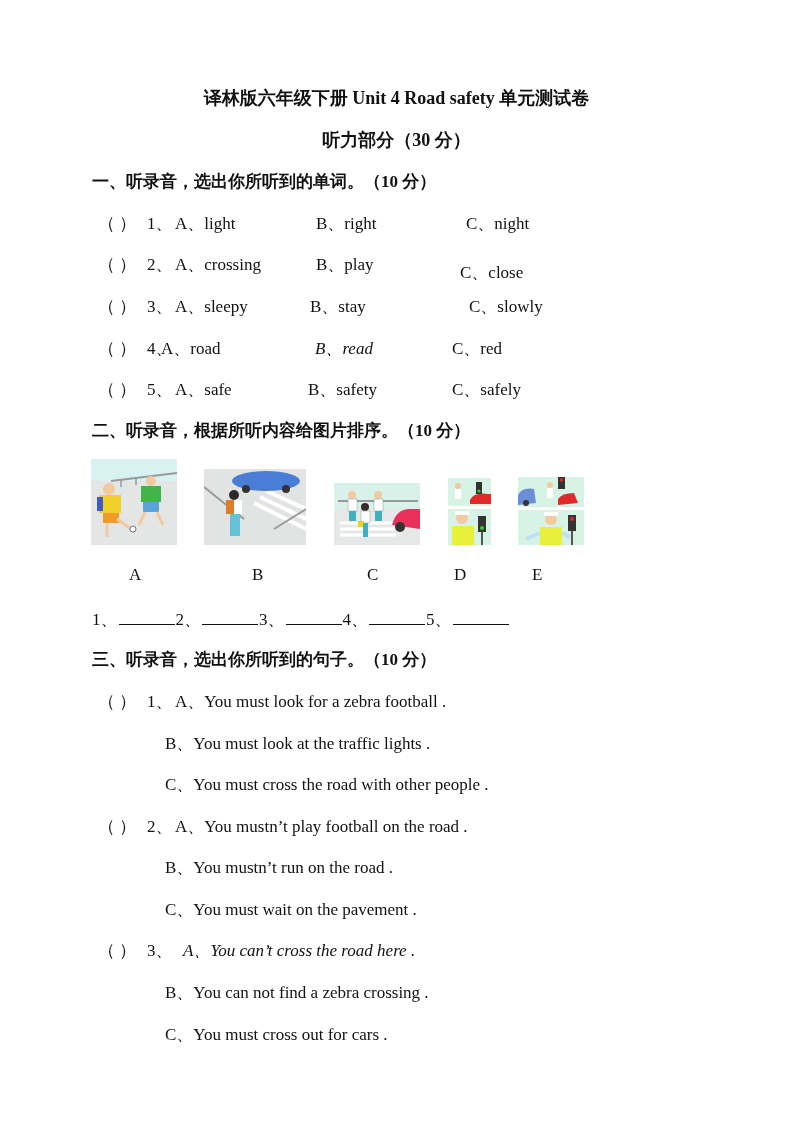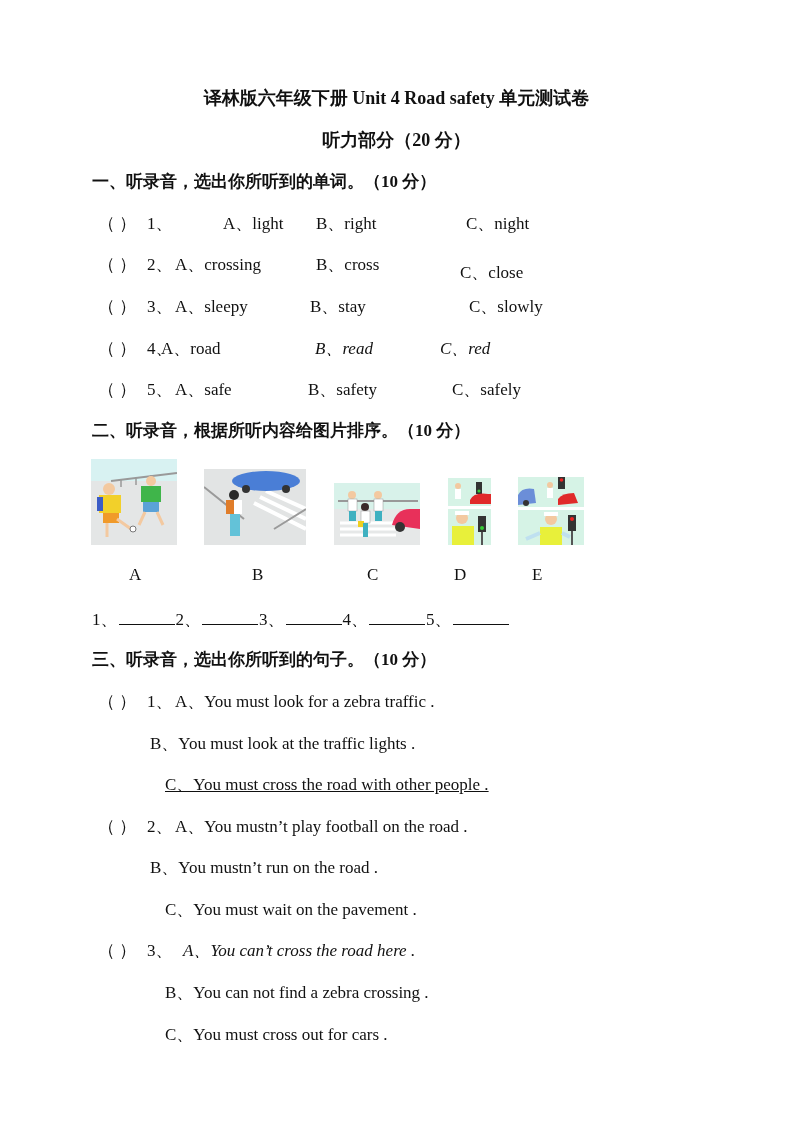--- a/index.html
+++ b/index.html
@@ -15,51 +15,51 @@
   .pic { position: absolute; overflow: hidden; }
   .pic svg { display: block; width: 100%; height: 100%; }
   .letter { position: absolute; font-size: 17px; top: 565px; }
   .blank { display: inline-block; width: 56px; border-bottom: 1.4px solid #111; height: 14px; vertical-align: baseline; margin: 0 1px; }
   .sent { position: absolute; font-size: 17px; white-space: nowrap; }
 </style>
 </head>
 <body>
 
 <div class="abs title">译林版六年级下册 Unit 4 Road safety 单元测试卷</div>
-<div class="abs subtitle">听力部分（20 分）</div>
+<div class="abs subtitle">听力部分（30 分）</div>
 
 <div class="abs section" style="top:170px;">一、听录音，选出你所听到的单词。（10 分）</div>
 
 <div>
   <span class="paren" style="left:98px; top:212px;">（    ）</span>
   <span class="opt" style="left:147px; top:212px;">1、</span>
-  <span class="opt" style="left:175px; top:212px;margin-left:48px;">A、light</span>
+  <span class="opt" style="left:175px; top:212px;">A、light</span>
   <span class="opt" style="left:316px; top:212px;">B、right</span>
   <span class="opt" style="left:466px; top:212px;">C、night</span>
 </div>
 <div>
   <span class="paren" style="left:98px; top:253px;">（    ）</span>
   <span class="opt" style="left:147px; top:253px;">2、</span>
   <span class="opt" style="left:175px; top:253px;">A、crossing</span>
-  <span class="opt" style="left:316px; top:253px;">B、cross</span>
+  <span class="opt" style="left:316px; top:253px;">B、play</span>
   <span class="opt" style="left:460px; top:253px;margin-top:8px;">C、close</span>
 </div>
 <div>
   <span class="paren" style="left:98px; top:295px;">（    ）</span>
   <span class="opt" style="left:147px; top:295px;">3、</span>
   <span class="opt" style="left:175px; top:295px;">A、sleepy</span>
   <span class="opt" style="left:310px; top:295px;">B、stay</span>
   <span class="opt" style="left:469px; top:295px;">C、slowly</span>
 </div>
 <div>
   <span class="paren" style="left:98px; top:337px;">（    ）</span>
   <span class="opt" style="left:147px; top:337px;">4、</span>
   <span class="opt" style="left:161px; top:337px;">A、road</span>
   <span class="opt" style="left:315px; top:337px;font-style:italic;">B、read</span>
-  <span class="opt" style="left:440px; top:337px;font-style:italic;">C、red</span>
+  <span class="opt" style="left:452px; top:337px;">C、red</span>
 </div>
 <div>
   <span class="paren" style="left:98px; top:378px;">（    ）</span>
   <span class="opt" style="left:147px; top:378px;">5、</span>
   <span class="opt" style="left:175px; top:378px;">A、safe</span>
   <span class="opt" style="left:308px; top:378px;">B、safety</span>
   <span class="opt" style="left:452px; top:378px;">C、safely</span>
 </div>
 
 <div class="abs section" style="top:419px;">二、听录音，根据所听内容给图片排序。（10 分）</div>
@@ -166,29 +166,29 @@
 
 <div class="abs row" style="left:92px; top:608px;">
   <span>1、</span><span class="blank"></span><span>2、</span><span class="blank"></span><span>3、</span><span class="blank"></span><span>4、</span><span class="blank"></span><span>5、</span><span class="blank"></span>
 </div>
 
 <div class="abs section" style="top:648px;">三、听录音，选出你所听到的句子。（10 分）</div>
 
 <div>
   <span class="paren" style="left:98px; top:690px;">（    ）</span>
   <span class="sent" style="left:147px; top:690px;">1、</span>
-  <span class="sent" style="left:175px; top:690px;">A、You must look for a zebra traffic .</span>
-  <span class="sent" style="left:150px; top:732px;">B、You must look at the traffic lights .</span>
-  <span class="sent" style="left:165px; top:773px;text-decoration:underline;">C、You must cross the road with other people .</span>
+  <span class="sent" style="left:175px; top:690px;">A、You must look for a zebra football .</span>
+  <span class="sent" style="left:165px; top:732px;">B、You must look at the traffic lights .</span>
+  <span class="sent" style="left:165px; top:773px;">C、You must cross the road with other people .</span>
 </div>
 <div>
   <span class="paren" style="left:98px; top:815px;">（    ）</span>
   <span class="sent" style="left:147px; top:815px;">2、</span>
   <span class="sent" style="left:175px; top:815px;">A、You mustn’t play football on the road .</span>
-  <span class="sent" style="left:150px; top:856px;">B、You mustn’t run on the road .</span>
+  <span class="sent" style="left:165px; top:856px;">B、You mustn’t run on the road .</span>
   <span class="sent" style="left:165px; top:898px;">C、You must wait on the pavement .</span>
 </div>
 <div>
   <span class="paren" style="left:98px; top:939px;">（    ）</span>
   <span class="sent" style="left:147px; top:939px;">3、</span>
   <span class="sent" style="left:183px; top:939px;font-style:italic;">A、You can’t cross the road here .</span>
   <span class="sent" style="left:165px; top:981px;">B、You can not find a zebra crossing .</span>
   <span class="sent" style="left:165px; top:1023px;">C、You must cross out for cars .</span>
 </div>
 

